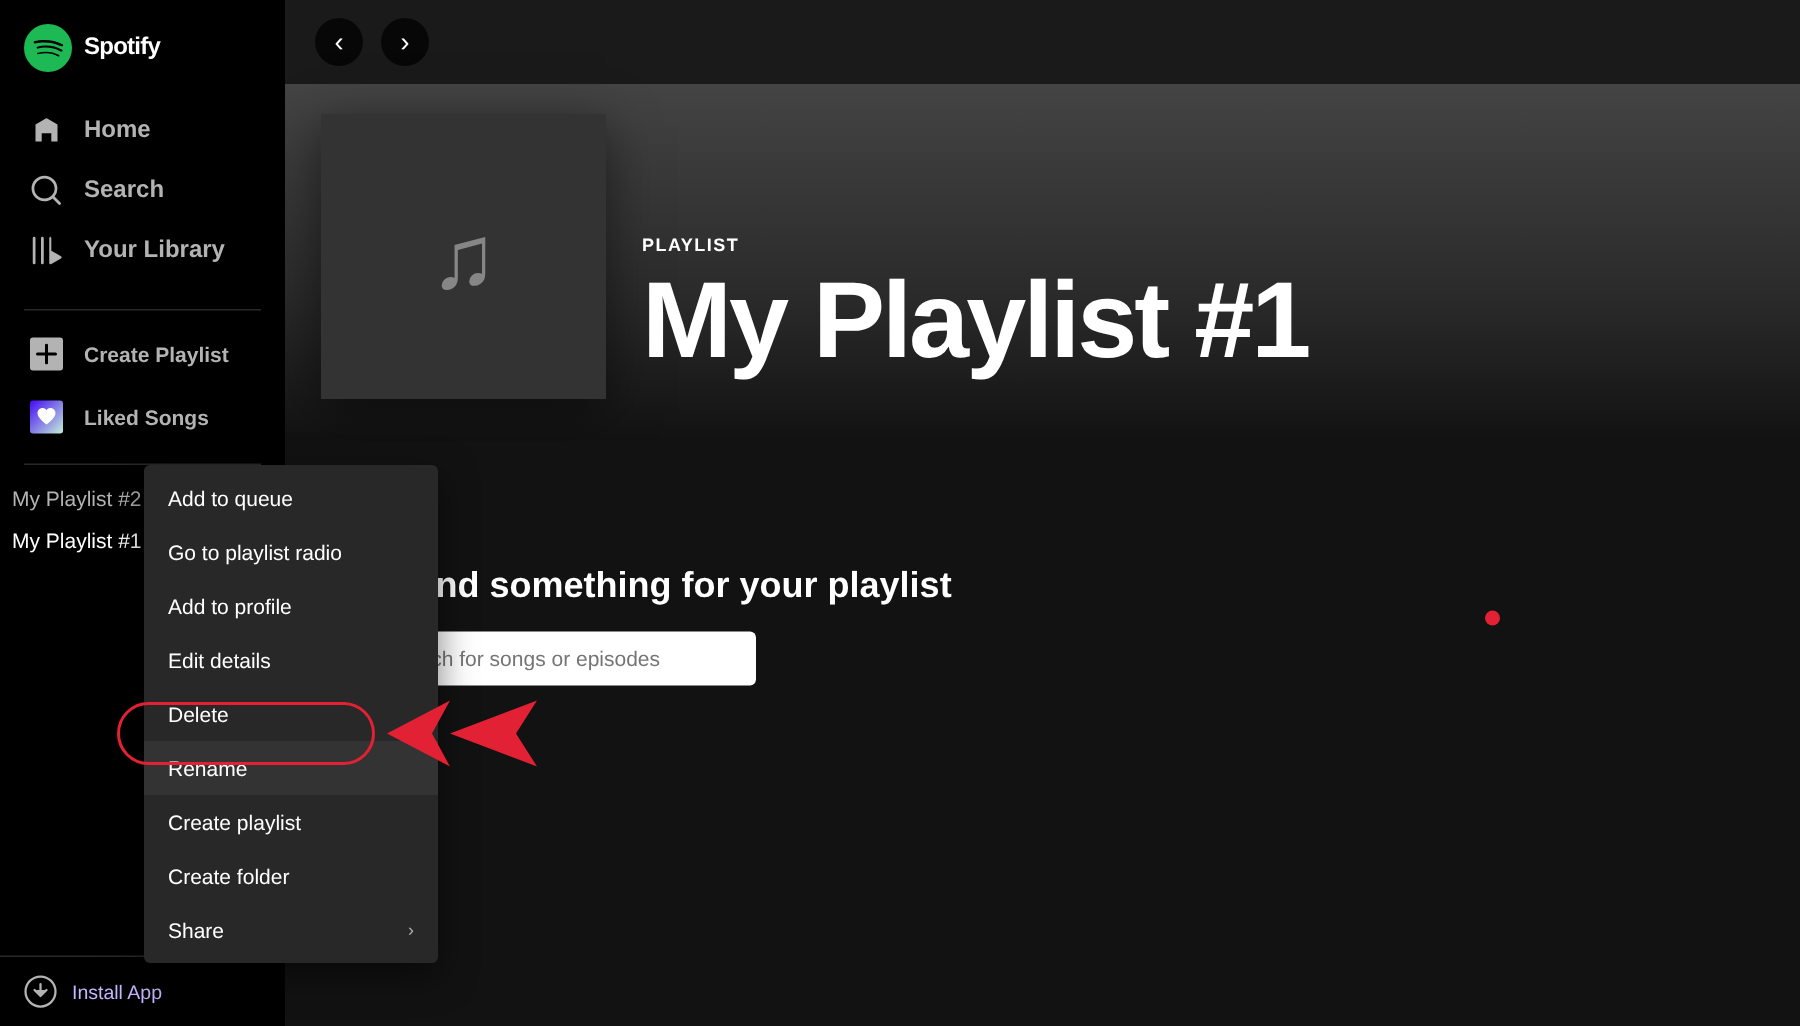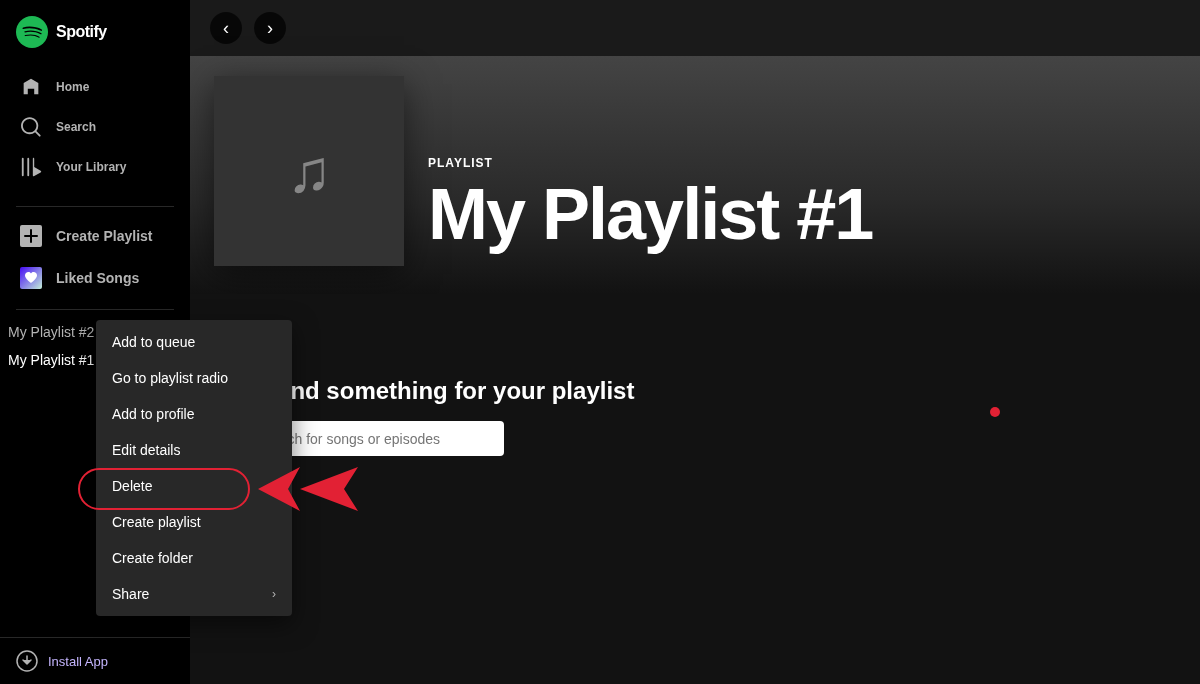--- a/index.html
+++ b/index.html
@@ -53,21 +53,21 @@
       color: #fff;
       letter-spacing: -0.5px;
     }
 
     .nav-item {
       display: flex;
       align-items: center;
       gap: 14px;
       padding: 8px 4px;
       color: #b3b3b3;
-      font-size: 12px;
+      font-size: 16px;
       font-weight: 600;
       cursor: pointer;
       border-radius: 4px;
       text-decoration: none;
       margin-bottom: 2px;
     }
 
     .nav-icon {
       width: 22px;
       height: 22px;
@@ -299,21 +299,21 @@
       width: 10px;
       height: 10px;
       background: #e22134;
       border-radius: 50%;
     }
 
     
     .context-menu {
       position: fixed;
       left: 96px;
-      top: 320px;
+      top: 310px;
       background: #282828;
       border-radius: 4px;
       padding: 4px 0;
       min-width: 196px;
       box-shadow: 0 8px 24px rgba(0,0,0,0.5);
       z-index: 100;
     }
 
     .ctx-item {
       display: flex;
@@ -477,20 +477,23 @@
   </div>
   <div class="ctx-item">
     <span>Add to profile</span>
   </div>
   <div class="ctx-item">
     <span>Edit details</span>
   </div>
   <div class="ctx-item">
     <span>Delete</span>
   </div>
+  <div class="ctx-item highlighted">
+    <span>Rename</span>
+  </div>
   <div class="ctx-item">
     <span>Create playlist</span>
   </div>
   <div class="ctx-item">
     <span>Create folder</span>
   </div>
   <div class="ctx-item">
     <span>Share</span>
     <span class="chevron">›</span>
   </div>

